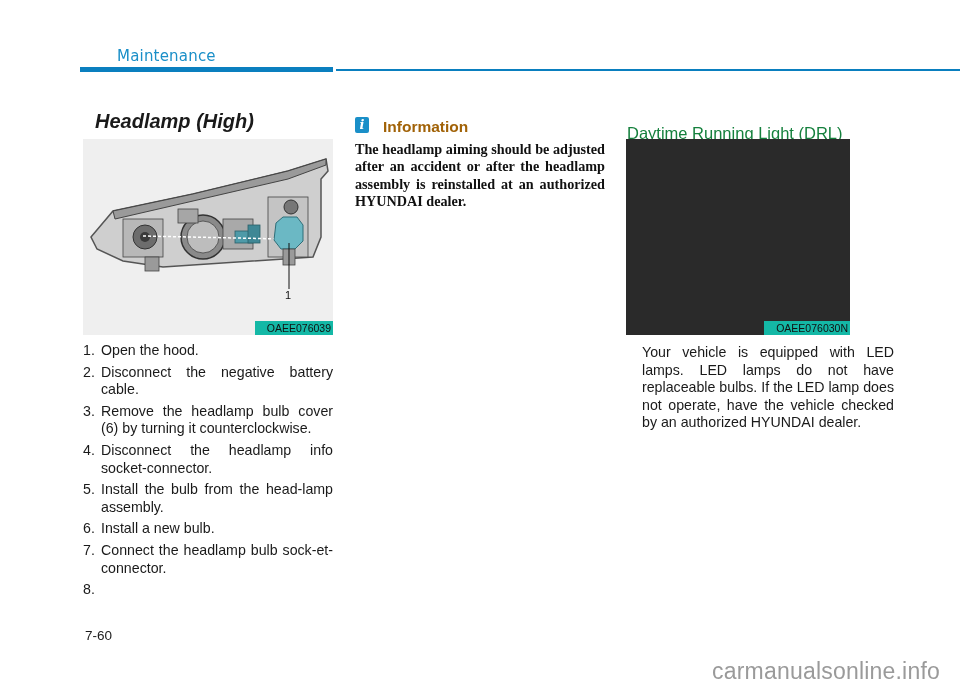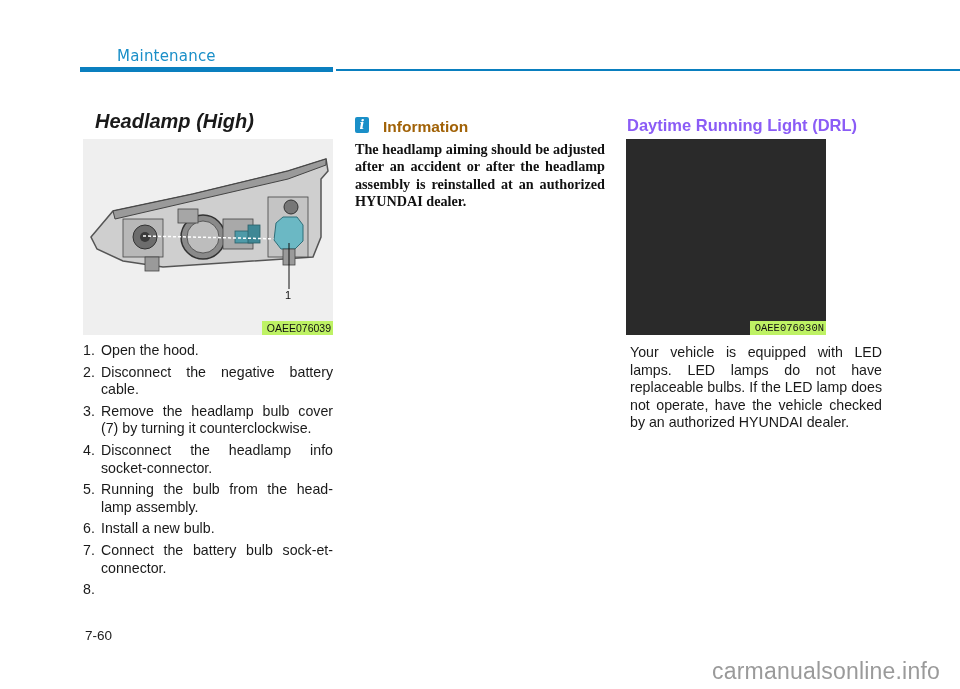--- a/index.html
+++ b/index.html
@@ -16,41 +16,41 @@
 
   .col { position: absolute; top: 0; }
   .col-left  { left: 83px;  width: 250px; }
   .col-mid   { left: 355px; width: 250px; }
   .col-right { left: 626px; width: 252px; }
 
   .h-italic { position: absolute; top: 110px; left: 12px; font-size: 20px; font-weight: bold; font-style: italic; white-space: nowrap; }
 
   .figure { position: absolute; top: 139px; left: 0; width: 250px; height: 196px; background: #efefef; overflow: hidden; }
   .figure .code {
-    position: absolute; right: 0; bottom: 0; background: #bef264; font-size: 10.5px; padding: 1px 2px 1px 5px; color: #111;
+    position: absolute; right: 0; bottom: 0; background: #14b8a6; font-size: 10.5px; padding: 1px 2px 1px 12px; color: #111;
   }
-  .figure.dark { background: #2a2a2a; width: 200px; font-family: Liberation Mono, monospace; }
+  .figure.dark { background: #2a2a2a; width: 224px; }
 
   .steps { position: absolute; top: 342px; left: 0; width: 250px; margin: 0; padding: 0; list-style: none; font-size: 14.2px; line-height: 17.6px; }
   .steps li { position: relative; padding-left: 18px; margin-bottom: 4px; text-align: justify; }
   .steps li .num { position: absolute; left: 0; top: 0; }
 
   .info-head { position: absolute; top: 116px; left: 0; display: flex; align-items: center; white-space: nowrap; }
   .info-icon {
     width: 14px; height: 16px; background: #1a8fc8; border-radius: 2px; color: #fff; font-family: "DejaVu Serif", serif;
     font-style: italic; font-weight: bold; font-size: 13px; line-height: 16px; text-align: center; margin-right: 14px;
   }
   .info-title { font-size: 15.5px; font-weight: bold; color: #a16207; position: relative; top: 2px;}
   .info-body {
     position: absolute; top: 141px; left: 0; width: 250px; font-family: "Liberation Serif", serif; font-weight: bold;
     font-size: 14.2px; line-height: 17.3px; text-align: justify; color: #111;
   }
 
-  .drl-title { position: absolute; top: 116px; left: 1px; font-size: 16.5px; font-weight: bold; color: #8b5cf6; white-space: nowrap; }
-  .drl-body { position: absolute; top: 344px; left: 4px; width: 252px; font-size: 14.2px; line-height: 17.6px; text-align: justify; }
+  .drl-title { position: absolute; top: 124px; left: 1px; font-size: 16.5px; font-weight: normal; color: #15803d; white-space: nowrap; }
+  .drl-body { position: absolute; top: 344px; left: 16px; width: 252px; font-size: 14.2px; line-height: 17.6px; text-align: justify; }
 
   .page-num { position: absolute; left: 85px; top: 628px; font-size: 13.5px; color: #1a1a1a; }
   .watermark { position: absolute; right: 20px; top: 658px; font-size: 23px; color: #9a9a9a; letter-spacing: 0.2px; text-align: right; }
 
   .callout-num { position: absolute; font-size: 11px; color: #111; }
 </style>
 </head>
 <body>
 
 <div class="section-label">Maintenance</div>
@@ -86,25 +86,25 @@
 
       <line x1="206" y1="104" x2="206" y2="150" stroke="#111" stroke-width="1"></line>
     </svg>
     <span class="callout-num" style="left:202px;top:150px;">1</span>
     <span class="code">OAEE076039</span>
   </div>
 
   <ul class="steps">
     <li><span class="num">1.</span><span>Open the hood.</span></li>
     <li><span class="num">2.</span><span>Disconnect the negative battery cable.</span></li>
-    <li><span class="num">3.</span><span>Remove the headlamp bulb cover (7) by turning it counterclockwise.</span></li>
+    <li><span class="num">3.</span><span>Remove the headlamp bulb cover (6) by turning it counterclockwise.</span></li>
     <li><span class="num">4.</span><span>Disconnect the headlamp info socket-connector.</span></li>
-    <li><span class="num">5.</span><span>Running the bulb from the head-lamp assembly.</span></li>
+    <li><span class="num">5.</span><span>Install the bulb from the head-lamp assembly.</span></li>
     <li><span class="num">6.</span><span>Install a new bulb.</span></li>
-    <li><span class="num">7.</span><span>Connect the battery bulb sock-et-connector.</span></li>
+    <li><span class="num">7.</span><span>Connect the headlamp bulb sock-et-connector.</span></li>
     <li><span class="num">8.</span></li>
   </ul>
 </div>
 
 <div class="col col-mid">
   <div class="info-head">
     <span class="info-icon">i</span>
     <span class="info-title">Information</span>
   </div>
   <div class="info-body">The headlamp aiming should be adjusted after an accident or after the headlamp assembly is reinstalled at an authorized HYUNDAI dealer.</div>

